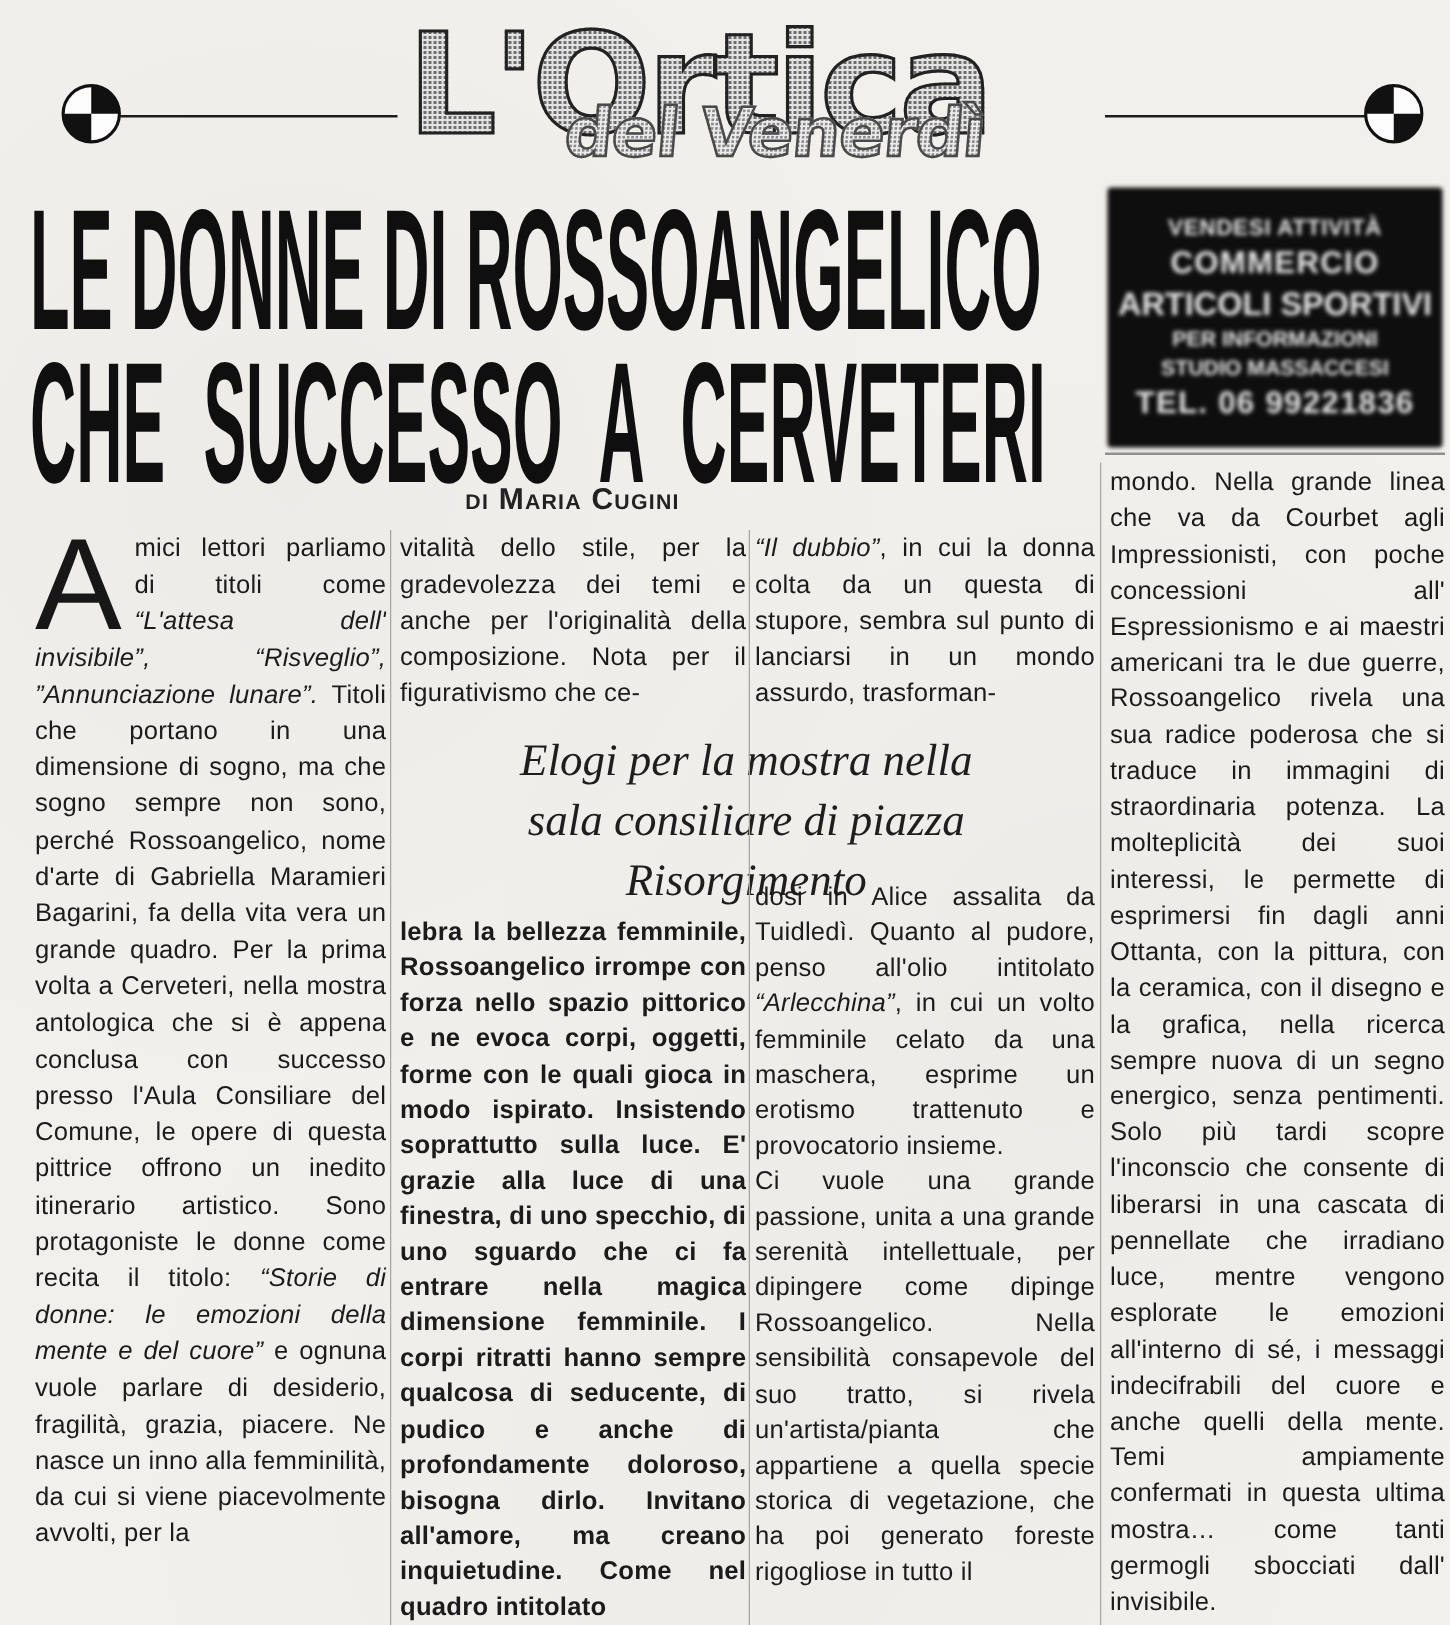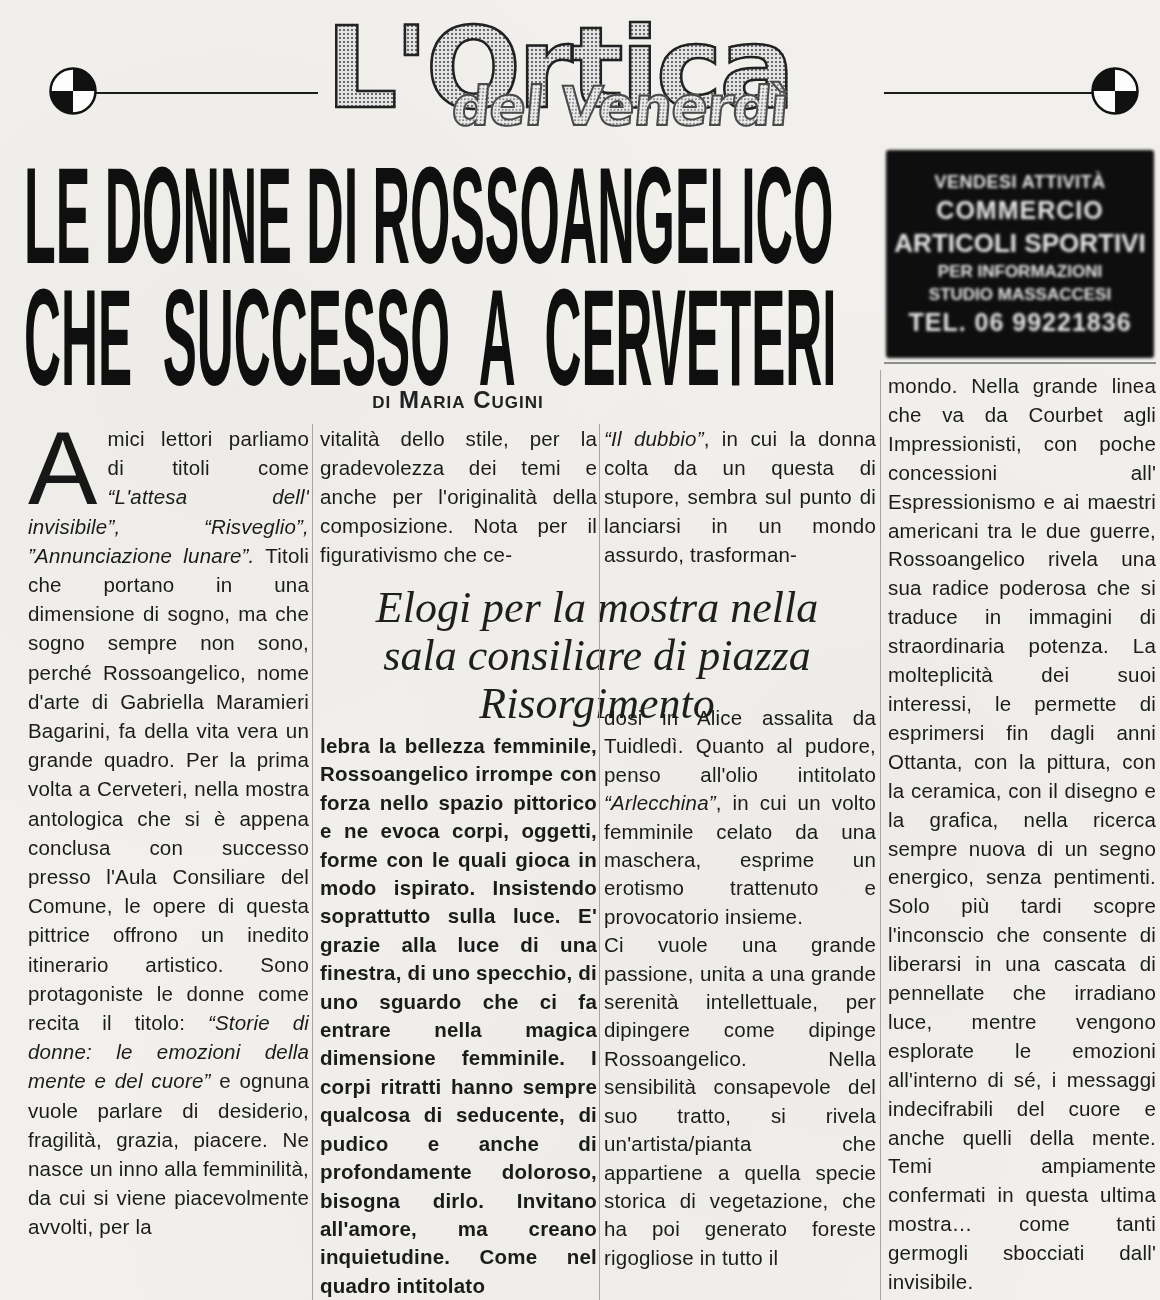--- a/index.html
+++ b/index.html
@@ -85,21 +85,21 @@
   .byline {
     position:absolute; left:318px; top:386px; width:280px;
     text-align:center; font-weight:bold; font-size:24px; color:#222;
     font-variant:small-caps; letter-spacing:1px;
   }
 
   
   .pull-quote {
     position:absolute; left:316px; top:584px; width:562px; height:146px;
     font-family:"Liberation Serif", serif; font-style:italic;
-    font-size:44px; line-height:48px; text-align:center; color:#1e1e1e;
+    font-size:36px; line-height:48px; text-align:center; color:#1e1e1e;
   }
 
   
   .col {
     position:absolute; overflow:hidden;
     font-size:20.5px; line-height:29px; letter-spacing:0.2px;
     text-align:justify; color:#1b1b1b; white-space:pre-line;
   }
   .col .it { font-style:italic; }
   .col1   { left:28px;  top:424px; width:281px; height:876px; line-height:29.2px; }

